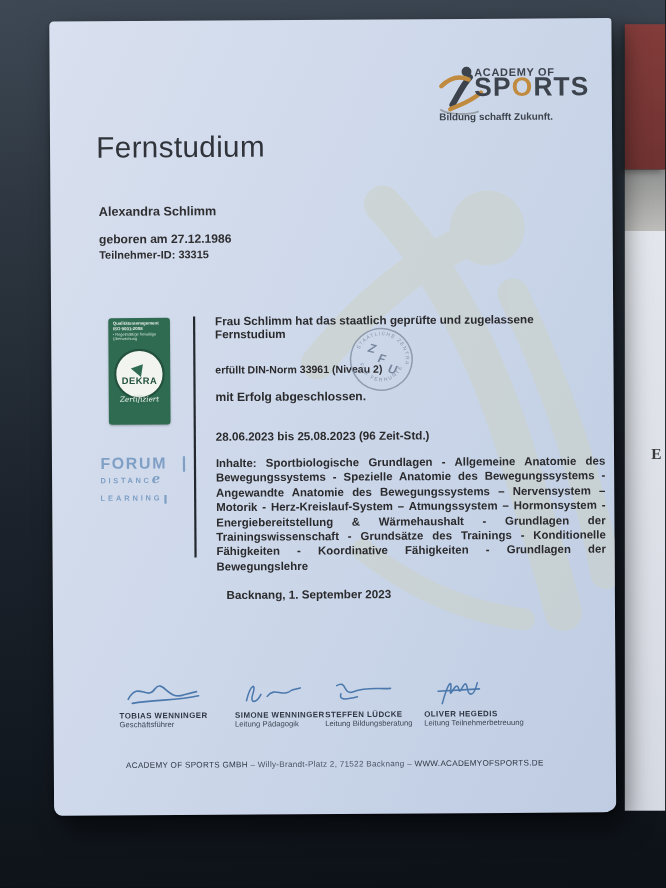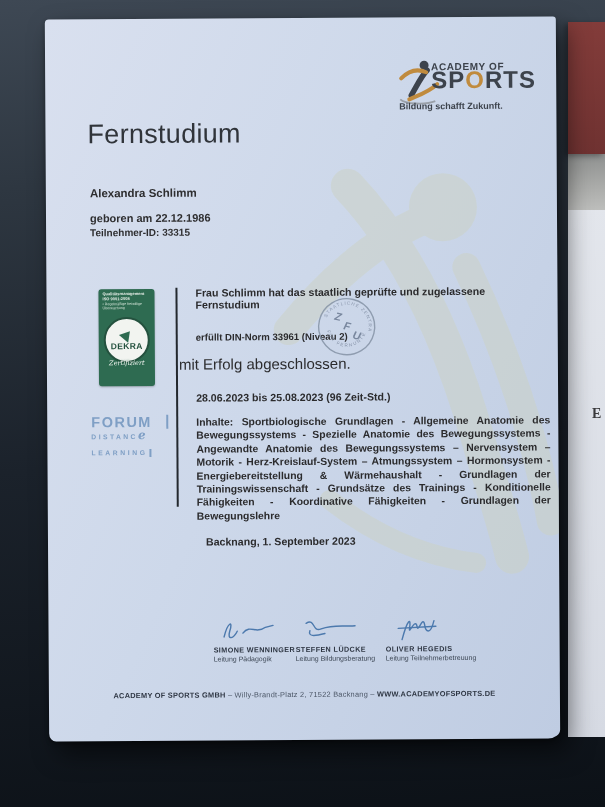--- a/index.html
+++ b/index.html
@@ -45,36 +45,36 @@
   .dekra-script{position:absolute;left:0;width:100%;top:70px;text-align:center;font-family:"DejaVu Serif",serif;font-style:italic;font-size:6.5px;color:#f2f4f0;text-shadow:0 0 2px #2e6b51;}
   .forum{position:absolute;left:44px;top:394px;width:80px;color:#7f9fc5;}
   .forum-w1{font-size:14.5px;font-weight:700;letter-spacing:1.5px;border-right:2px solid #7f9fc5;display:inline-block;padding-right:14px;line-height:14px;}
   .forum-w2{font-size:6.8px;font-weight:700;letter-spacing:2.4px;line-height:9px;}
   .forum-e{font-family:"DejaVu Serif",serif;font-style:italic;font-size:12px;font-weight:700;letter-spacing:0;}
   .forum-w3{font-size:6.8px;font-weight:700;letter-spacing:2.6px;border-right:2px solid #7f9fc5;display:inline-block;padding-right:2px;line-height:8px;}
   
   .intro-line{position:absolute;left:149px;top:268px;width:352px;font-size:10.6px;font-weight:700;color:#2b2b2d;}
   .course-title{position:absolute;left:149px;top:292px;font-size:19px;font-weight:400;color:#2b2b2d;letter-spacing:.2px;}
   .din-line{position:absolute;left:149px;top:313px;font-size:9.6px;font-weight:700;color:#2b2b2d;}
-  .success-line{position:absolute;left:132px;top:337px;font-size:15px;font-weight:400;color:#2b2b2d;}
+  .success-line{position:absolute;left:149px;top:337px;font-size:11px;font-weight:700;color:#2b2b2d;}
   .period-line{position:absolute;left:149px;top:373px;font-size:10.6px;font-weight:700;color:#2b2b2d;}
   .contents{position:absolute;left:149px;top:397px;width:354px;font-size:10.4px;line-height:13.4px;font-weight:600;color:#2b2b2d;text-align:justify;}
   .contents b{font-weight:700;}
   .place-date{position:absolute;left:158px;top:517px;font-size:10.6px;font-weight:700;color:#2b2b2d;}
   
   .zfu{position:absolute;left:268px;top:277px;width:64px;height:64px;transform:rotate(14deg);opacity:.85;}
   
   .sig-col{position:absolute;top:594px;}
   .sig-col svg{display:block;height:32px;}
   .sig-name{font-size:7.2px;font-weight:700;letter-spacing:.4px;color:#2f3744;white-space:nowrap;margin-top:1px;}
   .sig-role{font-size:7px;color:#3c4654;white-space:nowrap;margin-top:1px;}
   .sig1{left:60px;} .sig2{left:165px;} .sig3{left:247px;} .sig4{left:337px;}
   
   .sheet-footer{position:absolute;left:0;top:672px;width:100%;text-align:center;font-size:7.4px;color:#39424f;letter-spacing:.25px;white-space:nowrap;}
-  .sheet-footer .bold{font-weight:700;color:#2f3744;}
+  .sheet-footer .bold{font-weight:400;color:#2f3744;}
   .sheet-footer .mid{font-weight:400;color:#4a5565;margin-top:39px;}
 </style>
 </head>
 <body>
 
 <div id="stage">
 
   <div class="right-stack">
     <div class="right-page">
       <span class="partial-letter">E</span>
@@ -105,21 +105,21 @@
       </svg>
       <div class="logo-text">
         <div class="logo-line1">ACADEMY OF</div>
         <div class="logo-line2"><span>SP</span><span class="gold">O</span><span>RTS</span></div>
       </div>
       <div class="logo-tagline">Bildung schafft Zukunft.</div>
     </div>
 
     <div class="cert-title">Fernstudium</div>
     <div class="recipient">Alexandra Schlimm</div>
-    <div class="birth-line">geboren am 22.12.1986</div>
+    <div class="birth-line">geboren am 27.12.1986</div>
     <div class="participant-line">Teilnehmer-ID: 33315</div>
 
     <div class="divider"></div>
 
     <div class="dekra">
       <div class="dekra-lines">
         <div class="dekra-l1">Qualitätsmanagement</div>
         <div class="dekra-l2">ISO 9001:2008</div>
         <div class="dekra-l3">• Regelmäßige freiwillige</div>
         <div class="dekra-l4">Überwachung</div>
@@ -158,20 +158,30 @@
           <textPath href="#arcBot" startOffset="14%">FÜR FERNUNTERRICHT</textPath>
         </text>
         <g font-size="11" font-weight="bold" font-style="italic" fill="#6b7a92" font-family="Liberation Sans,sans-serif">
           <text x="18" y="28">Z</text>
           <text x="29" y="35">F</text>
           <text x="40" y="42">U</text>
         </g>
       </svg>
     </div>
 
+    <div class="sig-col sig1">
+      <svg width="95" viewBox="0 0 100 34">
+        <g stroke="#4c79ad" stroke-width="1.6" fill="none" stroke-linecap="round">
+          <path d="M 8 24 C 18 6, 26 26, 34 14 C 42 4, 46 26, 62 20 L 74 17"></path>
+          <path d="M 12 28 C 35 24, 55 26, 76 21"></path>
+        </g>
+      </svg>
+      <div class="sig-name">TOBIAS WENNINGER</div>
+      <div class="sig-role">Geschäftsführer</div>
+    </div>
     <div class="sig-col sig2">
       <svg width="70" viewBox="0 0 72 34">
         <g stroke="#4c79ad" stroke-width="1.5" fill="none" stroke-linecap="round">
           <path d="M 10 26 C 14 10, 20 8, 16 20 C 13 30, 20 28, 24 20"></path>
           <path d="M 30 22 C 38 12, 44 24, 54 16 L 62 14"></path>
         </g>
       </svg>
       <div class="sig-name">SIMONE WENNINGER</div>
       <div class="sig-role">Leitung Pädagogik</div>
     </div>

